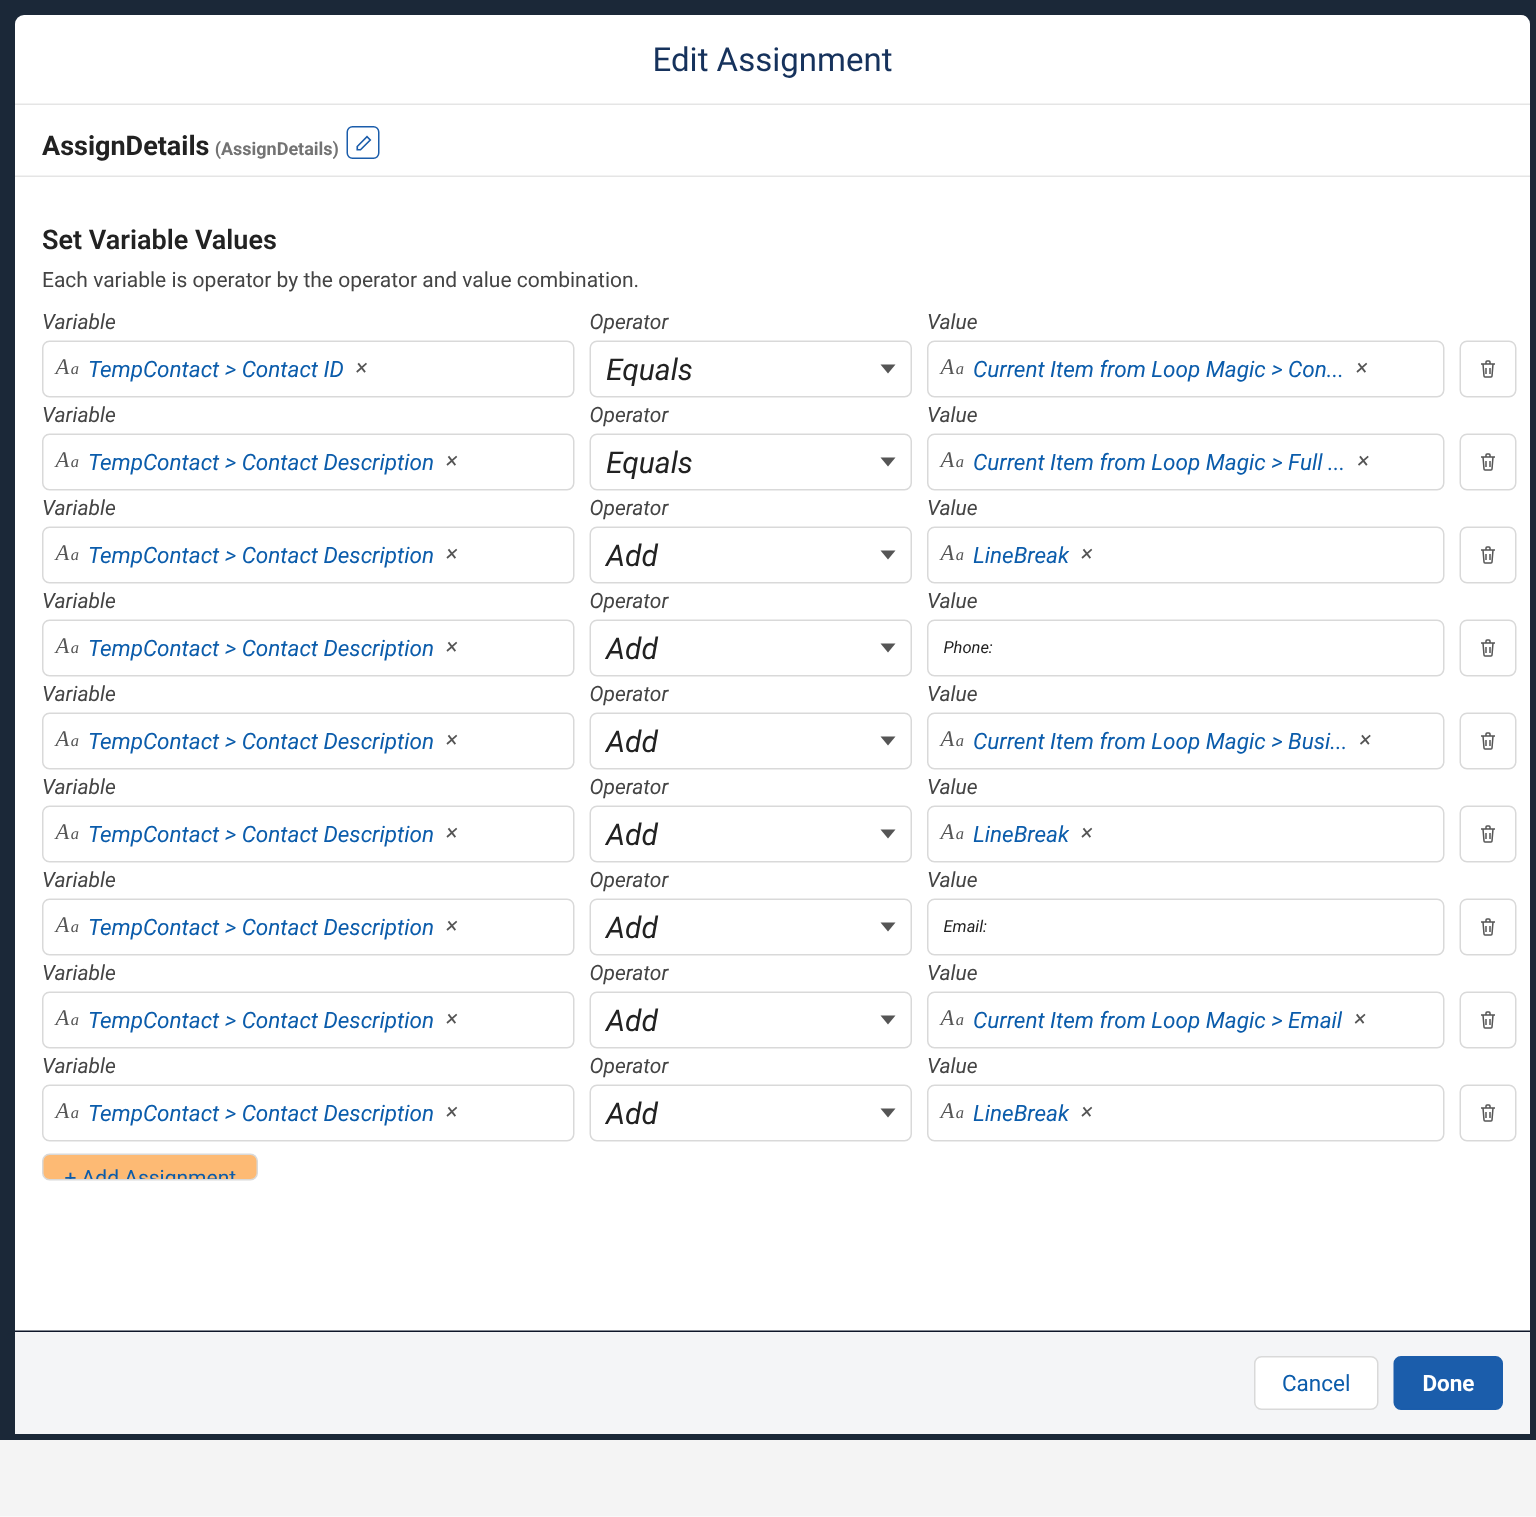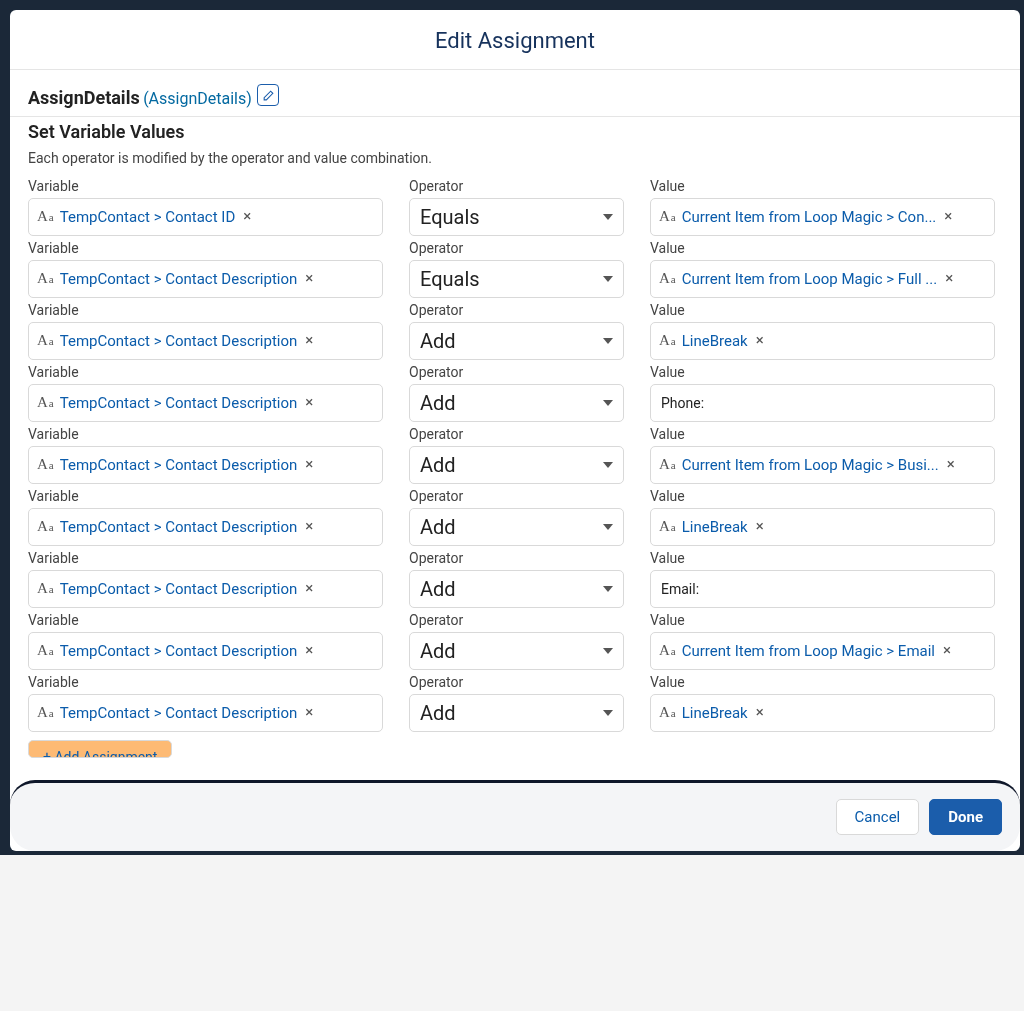--- a/index.html
+++ b/index.html
@@ -1,44 +1,44 @@
 <!DOCTYPE html>
 <html><head>
 <meta charset="utf-8">
 <style>
   * { box-sizing: border-box; }
   html, body { margin: 0; padding: 0; font-family: -apple-system, BlinkMacSystemFont, "Segoe UI", Roboto, Helvetica, Arial, sans-serif; font-size: 14px; color: #222; background: #f4f4f4; }
-  .backdrop { width: 1024px; height: 855px; background: #1b2838; position: relative; overflow: hidden; }
+  .backdrop { width: 1024px; height: 960px; background: #1b2838; position: relative; overflow: hidden; }
   .modal { position: absolute; top: 10px; left: 10px; right: 4px; bottom: 4px; background: #fff; border-radius: 6px; display: flex; flex-direction: column; }
   .modal-header { text-align: center; padding: 18px 0 16px; border-bottom: 1px solid #e5e5e5; font-size: 22px; font-weight: 400; color: #16325c; }
   .title-row { padding: 14px 18px 8px; border-bottom: 1px solid #e5e5e5; }
   .title-row .label { font-size: 18px; font-weight: 700; color: #222; text-align: center; }
-  .title-row .api  { font-size: 16px; font-weight: 400; color: #0369a1; }
+  .title-row .api  { font-size: 12px; font-weight: 700; color: #737373; }
   .edit-btn { display: inline-flex; align-items: center; justify-content: center; width: 22px; height: 22px; border: 1px solid #1b5dab; border-radius: 4px; vertical-align: 2px; margin-left: 2px; cursor: pointer; }
   .edit-btn svg { width: 13px; height: 13px; stroke: #1b5dab; }
-  .body { flex: 1 1 auto; overflow: hidden; padding: 0 18px 0; }
+  .body { flex: 1 1 auto; overflow: hidden; padding: 28px 18px 0; }
   .section-title { font-size: 18px; font-weight: 600; color: #222; margin: 4px 0 8px; }
   .section-help  { font-size: 14px; color: #444; margin-bottom: 12px; }
   .rows { display: flex; flex-direction: column; gap: 4px; }
-  .row { display: grid; grid-template-columns: 355px 215px 345px 38px; gap: 26px; align-items: end; }
+  .row { display: grid; grid-template-columns: 355px 215px 345px 38px; gap: 10px; align-items: end; font-style: italic; }
   .col-label { font-size: 14px; color: #444; margin-bottom: 4px; }
   .pill-input { height: 38px; border: 1px solid #d9d9d9; border-radius: 5px; background: #fff; display: flex; align-items: center; padding: 0 8px; gap: 6px; overflow: hidden; }
   .type-icon { display: inline-flex; align-items: baseline; font-family: Georgia, "Times New Roman", serif; color: #555; line-height: 1; }
   .type-icon .big { font-size: 15px; }
   .type-icon .small { font-size: 11px; margin-left: 1px; }
   .token { color: #0b5cab; font-size: 15px; white-space: nowrap; overflow: hidden; text-overflow: ellipsis; flex: 0 1 auto; }
   .token-x { color: #555; font-size: 15px; cursor: pointer; line-height: 1; margin-left: 2px; }
   .spacer { flex: 1 1 auto; }
-  .plain-value { color: #222; font-size: 14px; padding-left: 2px; }
+  .plain-value { color: #222; font-size: 11px; padding-left: 2px; }
   .select { height: 38px; border: 1px solid #d9d9d9; border-radius: 5px; background: #fff; display: flex; align-items: center; justify-content: space-between; padding: 0 10px; cursor: pointer; }
   .select span { font-size: 20px; color: #222; }
   .caret { width: 0; height: 0; border-left: 5px solid transparent; border-right: 5px solid transparent; border-top: 6px solid #555; }
   .trash { width: 38px; height: 38px; border: 1px solid #d9d9d9; border-radius: 5px; background: #fff; display: flex; align-items: center; justify-content: center; cursor: pointer; }
   .trash svg { width: 16px; height: 16px; stroke: #555; fill: none; stroke-width: 1.5; }
-  .footer { background: #f4f5f7; border-top: 3px solid #0f172a; padding: 16px 18px; display: flex; justify-content: flex-end; gap: 10px; border-radius: 25px; }
+  .footer { background: #f4f5f7; border-top: 1px solid #0f172a; padding: 16px 18px; display: flex; justify-content: flex-end; gap: 10px; }
   .btn { height: 36px; padding: 0 18px; border-radius: 5px; font-size: 15px; cursor: pointer; display: inline-flex; align-items: center; justify-content: center; }
   .btn-secondary { background: #fff; border: 1px solid #d9d9d9; color: #0b5cab; }
   .btn-primary { background: #1b5dab; border: 1px solid #1b5dab; color: #ffffff; font-weight: 700; }
   .add-row { margin-top: 8px; border: 1px solid #d9d9d9; border-radius: 5px; padding: 8px 14px; display: inline-flex; color: #0b5cab; background: #fdba74; overflow: hidden; max-height: 10px; }
 </style>
 </head>
 <body>
 
 <div class="backdrop">
   <div class="modal">
@@ -50,21 +50,21 @@
       <span class="api">(AssignDetails)</span>
       <span class="edit-btn">
         <svg viewBox="0 0 24 24" fill="none" stroke-width="2">
           <path d="M4 20h4L20 8l-4-4L4 16v4z"></path>
         </svg>
       </span>
     </div>
 
     <div class="body">
       <div class="section-title">Set Variable Values</div>
-      <div class="section-help">Each operator is modified by the operator and value combination.</div>
+      <div class="section-help">Each variable is operator by the operator and value combination.</div>
 
       <div class="rows" id="rows">
           <div class="row">
             <div>
               <div class="col-label">Variable</div>
               <div class="pill-input">
                 <span class="type-icon">
                   <span class="big">A</span>
                   <span class="small">a</span>
                 </span>

